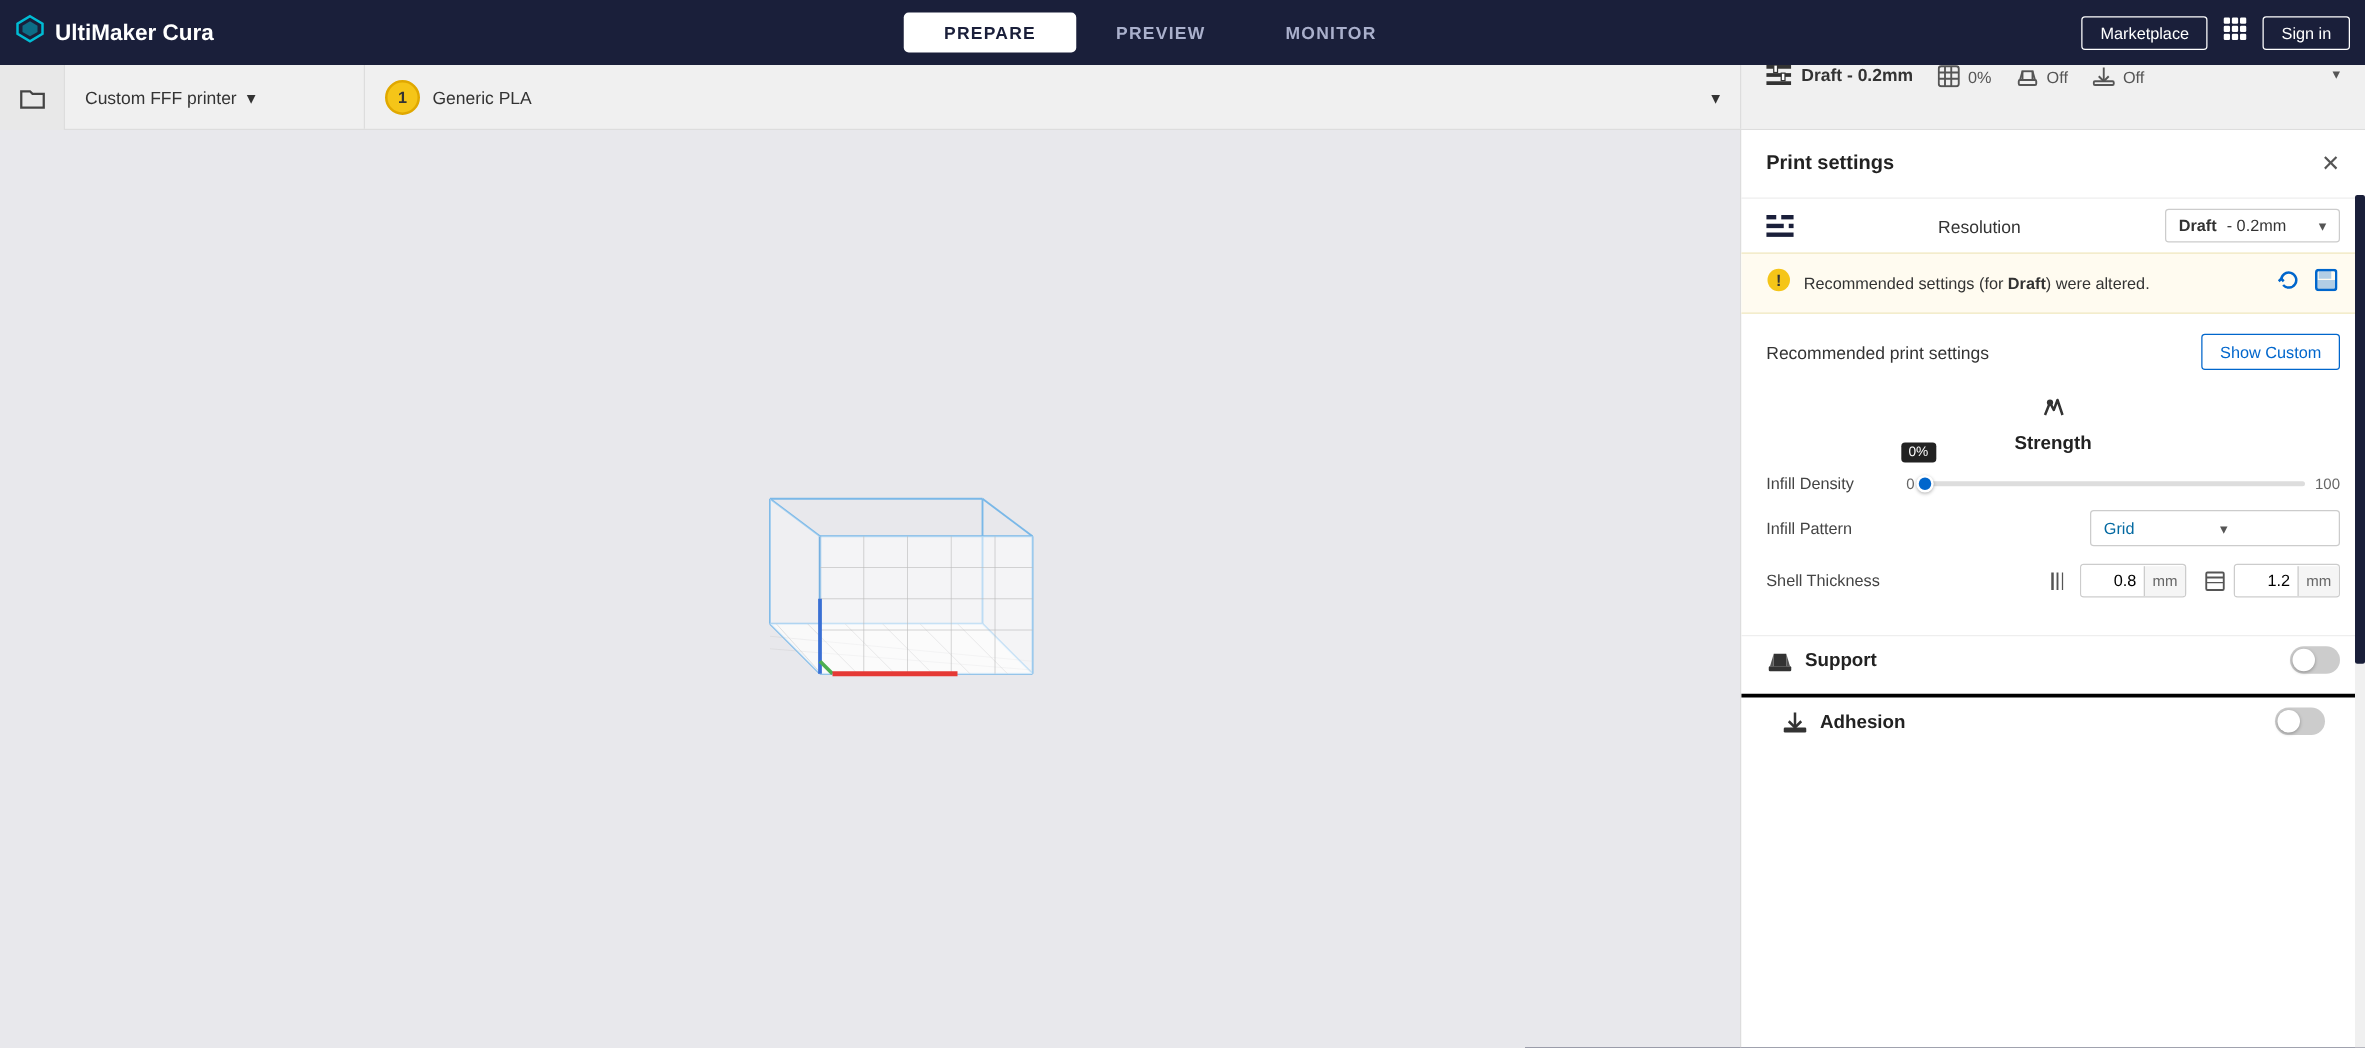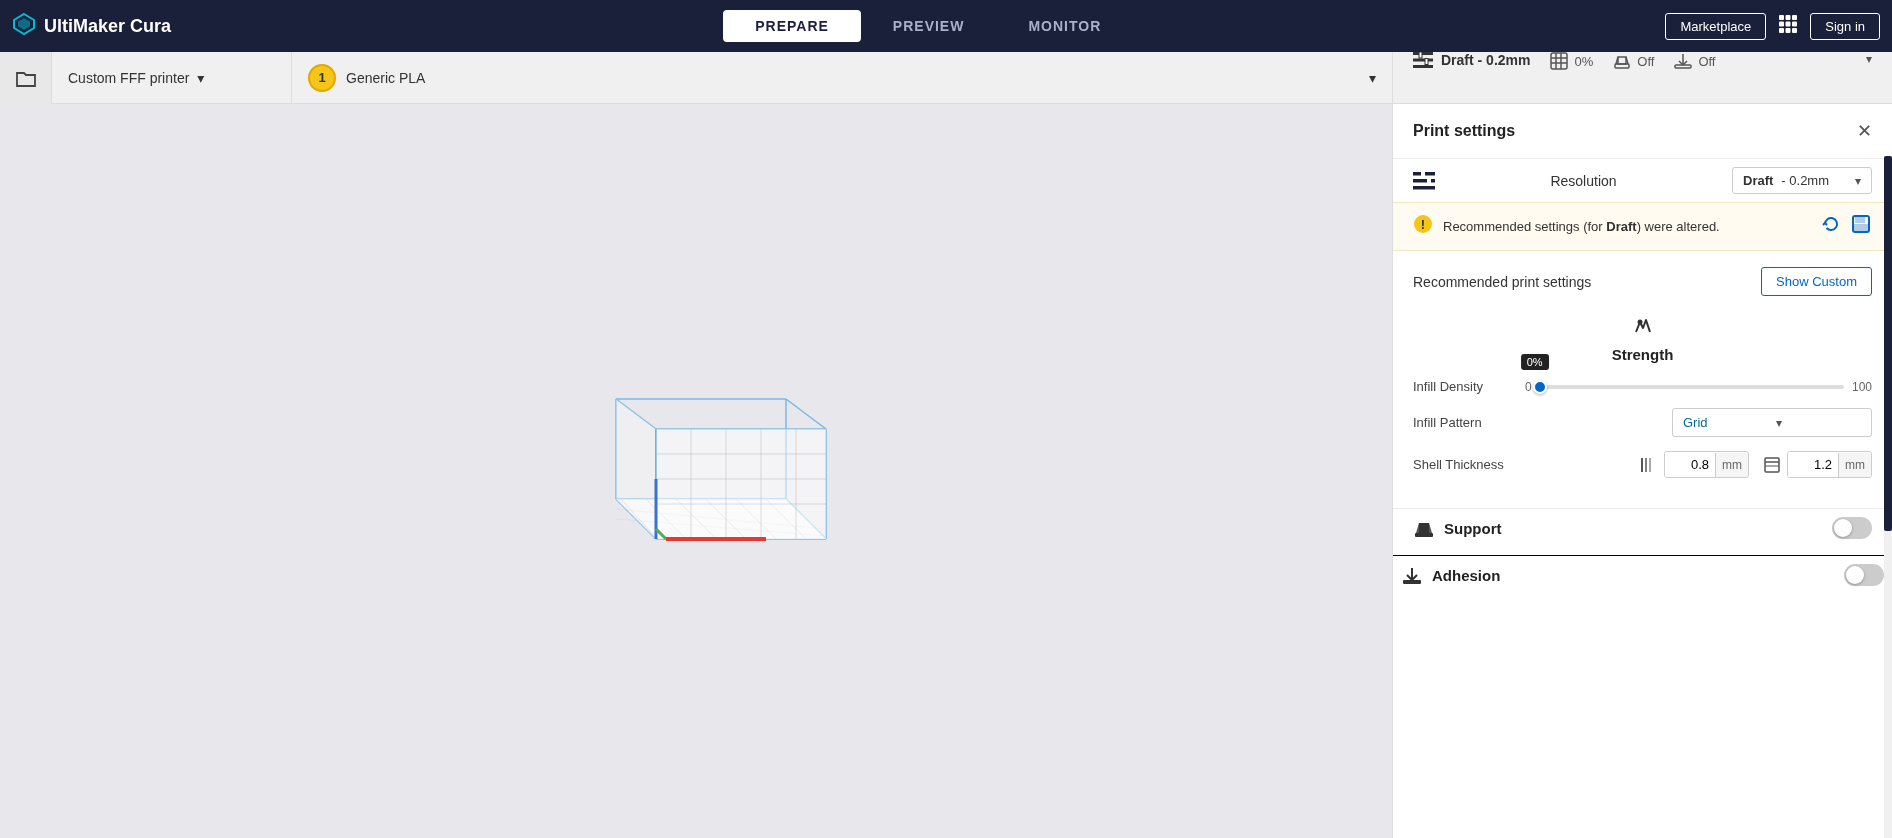--- a/index.html
+++ b/index.html
@@ -461,22 +461,22 @@
       border-radius: 50%;
       background: white;
       position: absolute;
       top: 2px;
       left: 2px;
       box-shadow: 0 1px 3px rgba(0,0,0,0.3);
     }
 
     
     .adhesion-section {
-      padding: 8px 8px;
-      border-top: 1px solid #000000;
+      padding: 8px 32px;
+      border-top: 3px solid #000000;
     }
   </style>
 </head>
 <body>
 
 <div class="top-nav">
   <div class="brand">
     <span class="brand-icon">
       <svg width="24" height="24" viewBox="0 0 24 24" fill="none">
         <polygon points="12,2 22,8 22,16 12,22 2,16 2,8" stroke="#00bcd4" stroke-width="2" fill="none"></polygon>

